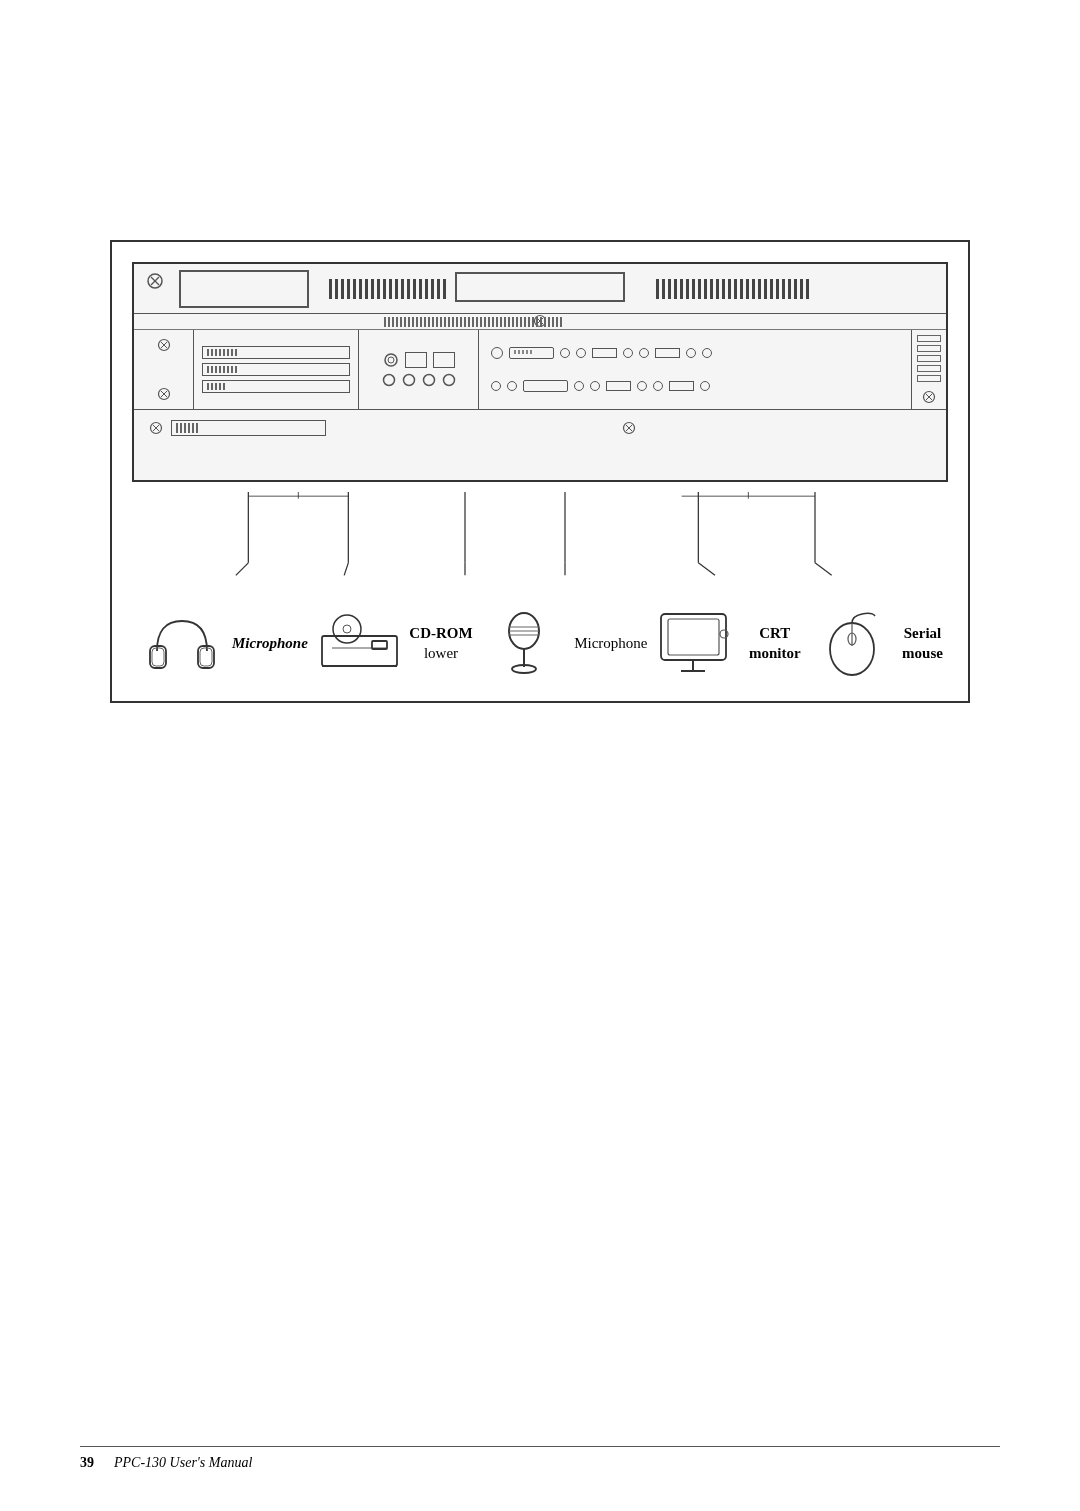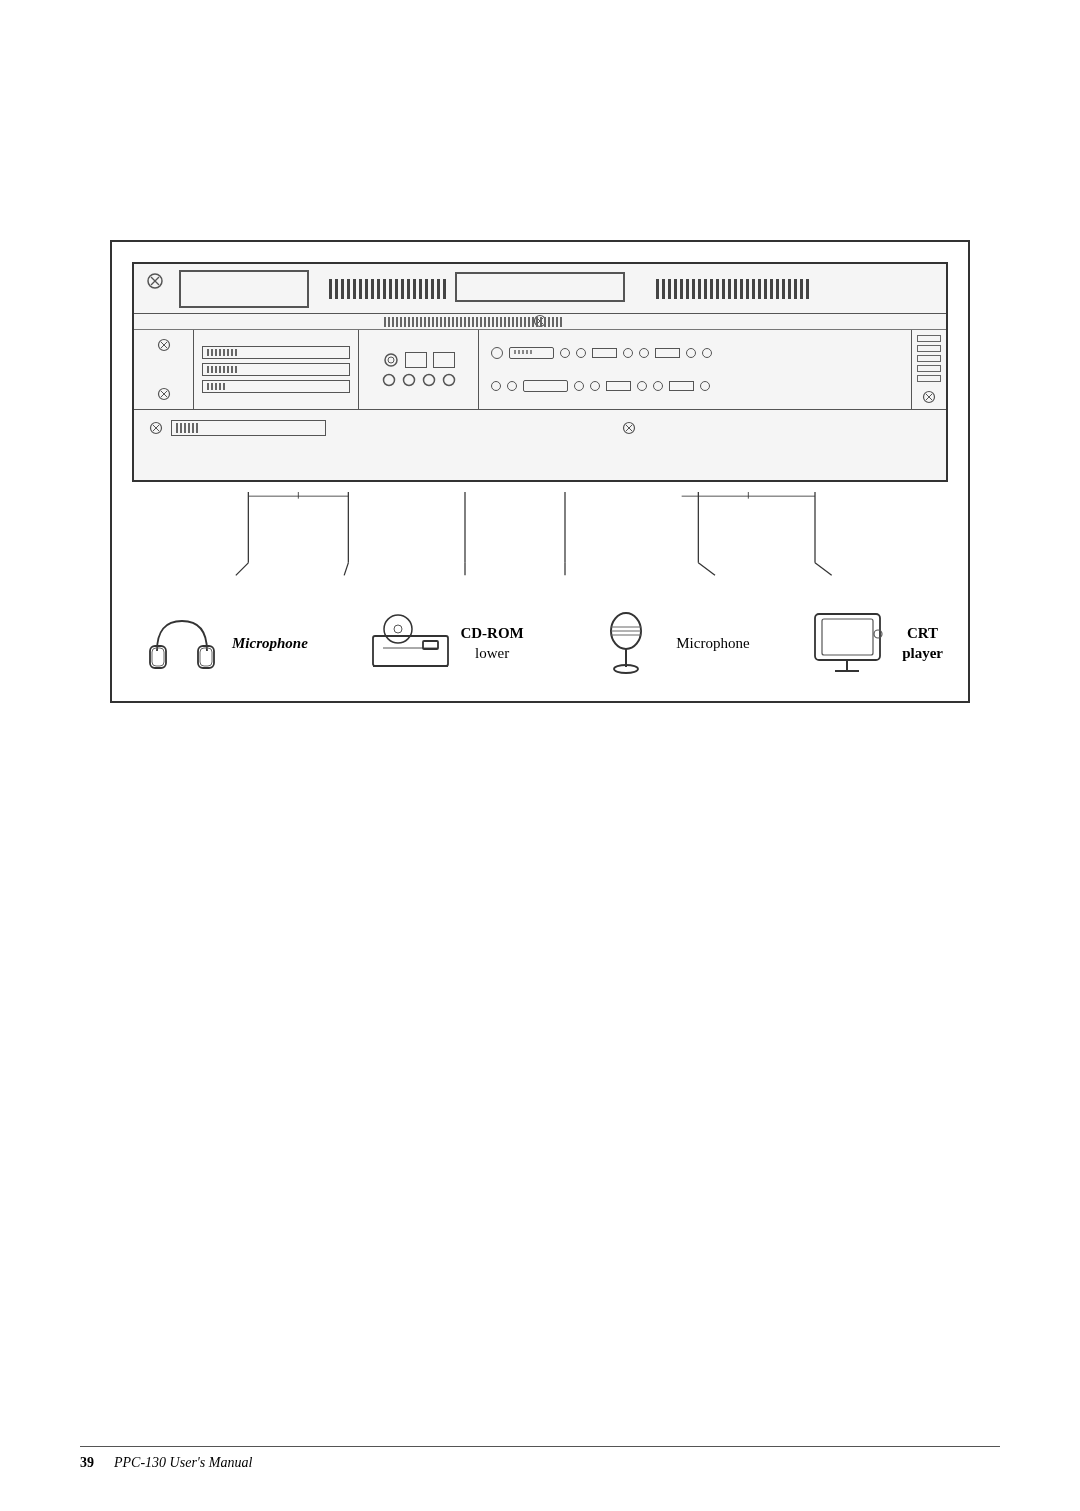--- a/index.html
+++ b/index.html
@@ -523,24 +523,42 @@
 
             <line x1="37" y1="51" x2="37" y2="62" stroke="#333" stroke-width="2"></line>
             <line x1="37" y1="62" x2="25" y2="62" stroke="#333" stroke-width="2"></line>
             <line x1="37" y1="62" x2="49" y2="62" stroke="#333" stroke-width="2"></line>
 
             <circle cx="68" cy="25" r="4" fill="none" stroke="#555" stroke-width="1.2"></circle>
           </svg>
         </div>
         <div class="device-label">
           <strong>CRT</strong><br>
-          <strong>player</strong>
-        </div>
-      </div>
-
+          <strong>monitor</strong>
+        </div>
+      </div>
+
+      <div class="device-item">
+        <div class="device-icon">
+          <svg width="70" height="65" viewBox="0 0 70 65" fill="none" stroke="#333" stroke-width="1.8">
+
+            <ellipse cx="35" cy="38" rx="22" ry="26" fill="none"></ellipse>
+
+            <line x1="35" y1="12" x2="35" y2="35" stroke="#555" stroke-width="1.2"></line>
+
+            <ellipse cx="35" cy="28" rx="4" ry="6" fill="none" stroke="#555" stroke-width="1.2"></ellipse>
+
+            <path d="M35,12 Q35,5 45,3 Q55,1 58,5" fill="none" stroke="#333" stroke-width="1.5"></path>
+          </svg>
+        </div>
+        <div class="device-label">
+          <strong>Serial</strong><br>
+          <strong>mouse</strong>
+        </div>
+      </div>
 
     </div>
 
   </div>
 
 
 </div>
 
 <div class="page-footer">
   <span class="footer-page-num">39</span>

